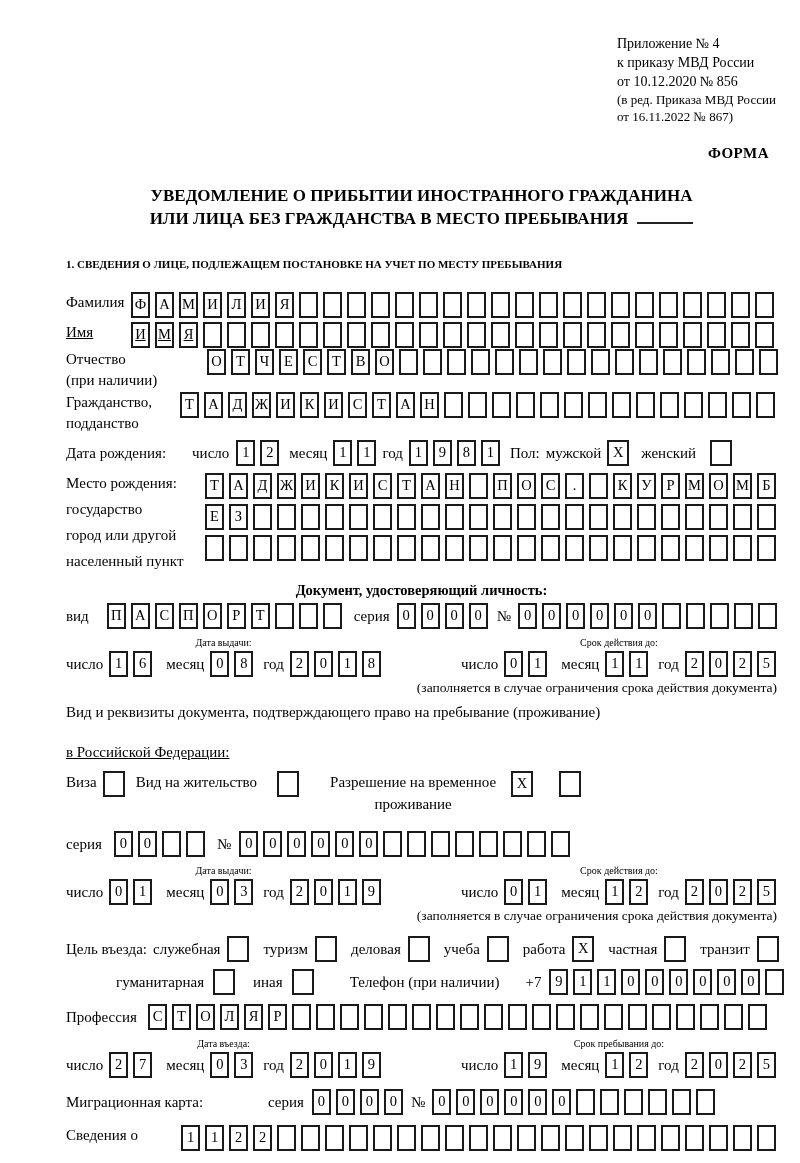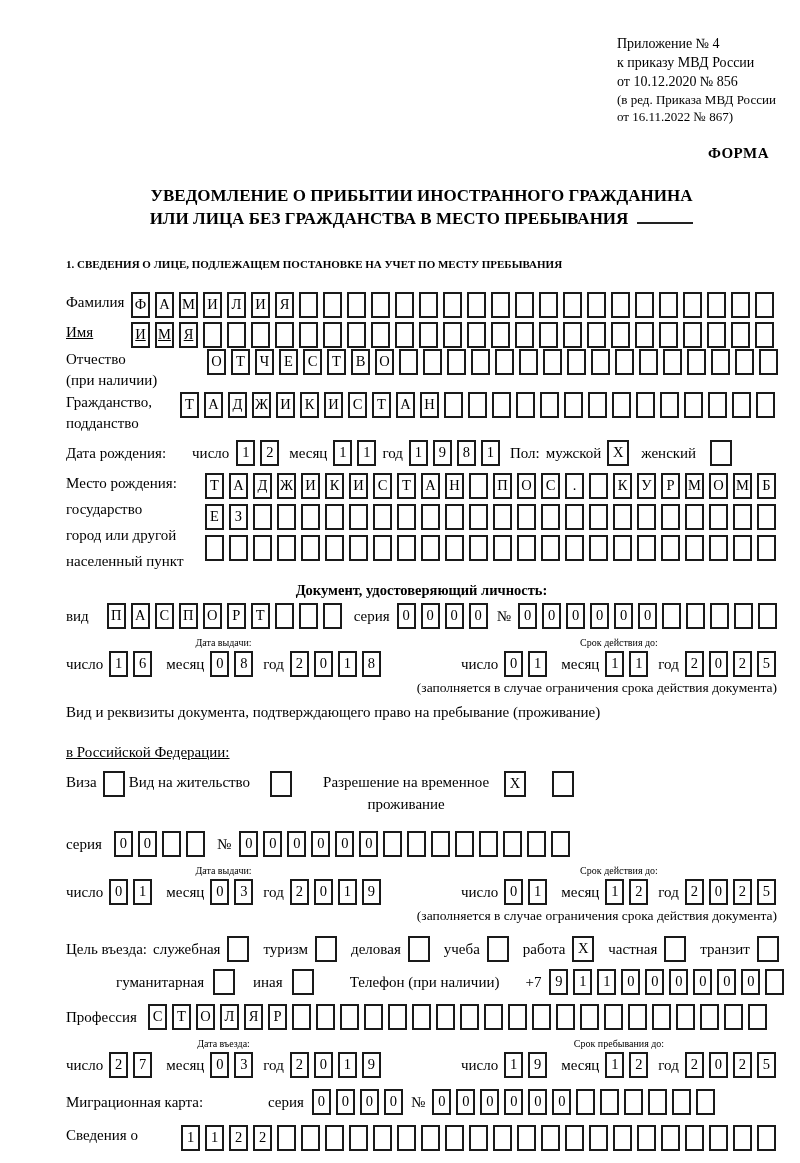--- a/index.html
+++ b/index.html
@@ -433,21 +433,21 @@
   <div class="fill-note">(заполняется в случае ограничения срока действия документа)</div>
 
   <div style="margin-top:8px;">Вид и реквизиты документа, подтверждающего право на пребывание (проживание)</div>
   <div style="margin-top:23px;text-decoration:underline;">в Российской Федерации:</div>
 
   <div class="options-row">
     <div class="option">
       <span class="olabel">Виза</span>
       <span class="cell cb" style="margin-left:6px;"></span>
     </div>
-    <div class="option" style="margin-left:4px;">
+    <div class="option" style="margin-left:11px;">
       <span class="olabel">Вид на жительство</span>
       <span class="cell cb" style="margin-left:20px;"></span>
     </div>
     <div class="option" style="margin-left:24px;">
       <span class="olabel multi" style="width:180px;">Разрешение на временное проживание</span>
       <span class="cell cb">X</span>
     </div>
     <div class="option" style="margin-left:18px;">
       <span class="cell cb"></span>
     </div>

